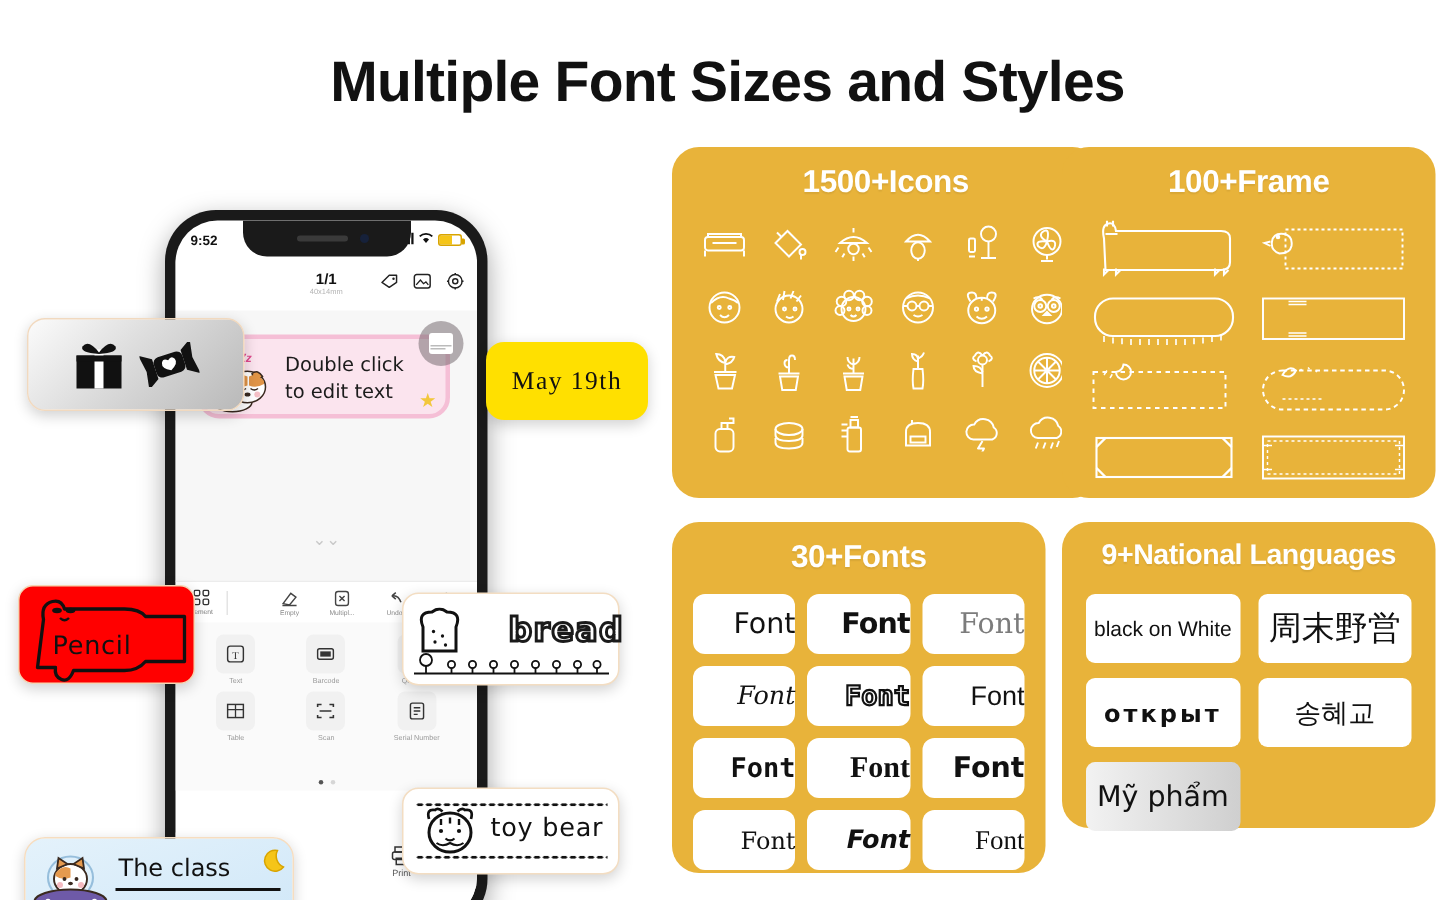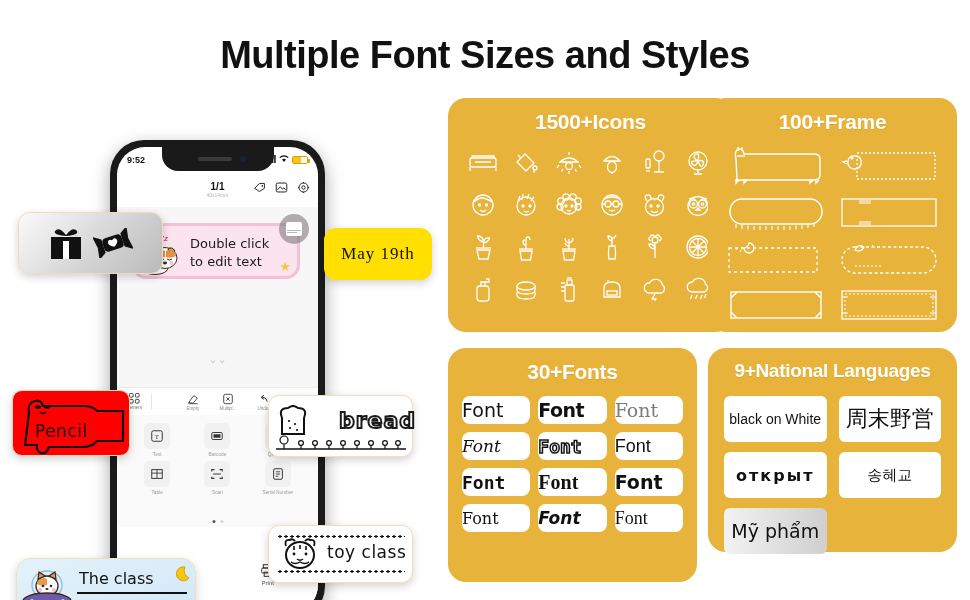--- a/index.html
+++ b/index.html
@@ -243,22 +243,22 @@
     display:grid; grid-template-columns: repeat(2,1fr);
     row-gap: 4px; column-gap: 8px; padding: 12px 16px 0 16px;
   }
   .frame-cell{display:flex;align-items:center;justify-content:center;height:42px;}
 
   .font-grid {
     display:grid; grid-template-columns: repeat(3,1fr);
     gap: 8px; padding: 12px 14px 0 14px;
   }
   .font-tile{
-    background:#fff; border-radius:8px; height: 28px;
-    display:flex; align-items:center; justify-content:flex-start;
+    background:#fff; border-radius:8px; height: 40px;
+    display:flex; align-items:center; justify-content:flex-end;
     color:#111;
   }
   .f1{font-family:"DejaVu Sans",sans-serif;font-size:19px;}
   .f2{font-family:"DejaVu Sans",sans-serif;font-size:19px;font-weight:bold;letter-spacing:-.5px;}
   .f3{font-family:"DejaVu Serif",serif;font-size:19px;color:#7c7c7c;}
   .f4{font-family:"DejaVu Serif",serif;font-size:17px;font-style:italic;}
   .f5{font-family:"DejaVu Sans Mono",monospace;font-size:18px;font-weight:bold;
       color:#fff;-webkit-text-stroke:1.5px #111;}
   .f6{font-family:"Liberation Sans",sans-serif;font-size:18px;}
   .f7{font-family:"DejaVu Sans Mono",monospace;font-size:18px;font-weight:bold;}
@@ -273,21 +273,21 @@
     gap: 10px 12px; padding: 14px 16px 0 16px;
   }
   .lang-tile{
     background:#fff; border-radius:6px; height: 46px;
     display:flex; align-items:center; justify-content:center;
     color:#111; font-size:15px;
   }
   .lg1{font-family:"Liberation Sans",sans-serif;font-size:14px;}
   .lg2{font-family:"DejaVu Serif",serif;font-size:22px;}
   .lg3{font-family:"DejaVu Sans",sans-serif;font-size:16px;font-weight:bold;letter-spacing:2px;}
-  .lg4{font-family:"DejaVu Sans",sans-serif;font-size:15px;}
+  .lg4{font-family:"DejaVu Sans",sans-serif;font-size:18px;}
   .lg5{background:#fb0000;color:#111;font-family:"DejaVu Sans",sans-serif;font-size:17px;}
   .lg6{background:linear-gradient(to right,#f2f2f2,#cfcfcf);font-family:"DejaVu Sans",sans-serif;font-size:19px;}
 </style>
 </head>
 <body>
 
 <div id="page-title">Multiple Font Sizes and Styles</div>
 
 <div id="phone-region">
 
@@ -578,21 +578,21 @@
     <div class="dot-border-bot"></div>
     <svg width="38" height="34" viewBox="0 0 38 34" style="position:absolute;left:12px;top:12px;">
       <path d="M5 8 q-2 -7 4 -6 q2 -2 5 1 M33 8 q2 -7 -4 -6 q-2 -2 -5 1" fill="#fff" stroke="#111" stroke-width="1.8"></path>
       <ellipse cx="19" cy="17" rx="14" ry="13" fill="#fff" stroke="#111" stroke-width="2"></ellipse>
       <path d="M13 8 l0 4 M19 7 l0 4 M25 8 l0 4" stroke="#111" stroke-width="1.6"></path>
       <circle cx="13" cy="16" r="1.4" fill="#111"></circle>
         <circle cx="25" cy="16" r="1.4" fill="#111"></circle>
       <path d="M16 21 q3 2.5 6 0" stroke="#111" stroke-width="1.5" fill="none"></path>
       <path d="M10 24 q4 3 9 0 q5 3 9 0" stroke="#111" stroke-width="1.4" fill="none"></path>
     </svg>
-    <div class="tb-text">toy class</div>
+    <div class="tb-text">toy bear</div>
   </div>
 
   <div class="sticker" id="sticker-class">
     <svg width="56" height="54" viewBox="0 0 56 54" style="position:absolute;left:2px;top:6px;">
       <ellipse cx="28" cy="20" rx="15" ry="14" fill="#dff0fb" stroke="#8ab6d6" stroke-width="1.4" opacity=".85"></ellipse>
       <ellipse cx="28" cy="21" rx="11" ry="10" fill="#fff" stroke="#3a2a20" stroke-width="1.3"></ellipse>
       <path d="M19 14 l1 -7 l6 4 Z" fill="#e59a4e" stroke="#3a2a20" stroke-width="1.2"></path>
       <path d="M37 14 l-1 -7 l-6 4 Z" fill="#e59a4e" stroke="#3a2a20" stroke-width="1.2"></path>
       <path d="M18 17 q5 -6 10 -3 l0 6 q-6 2 -10 -1 Z" fill="#e59a4e"></path>
       <circle cx="24" cy="21" r="1.3" fill="#3a2a20"></circle>

